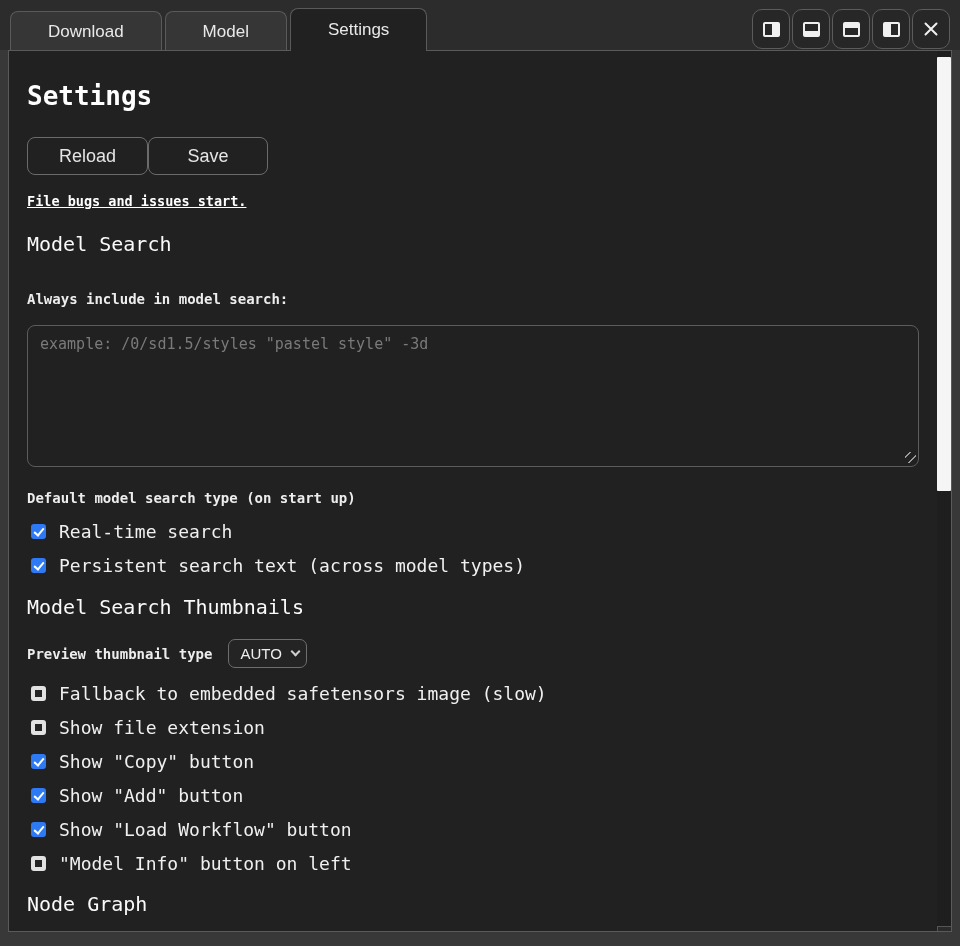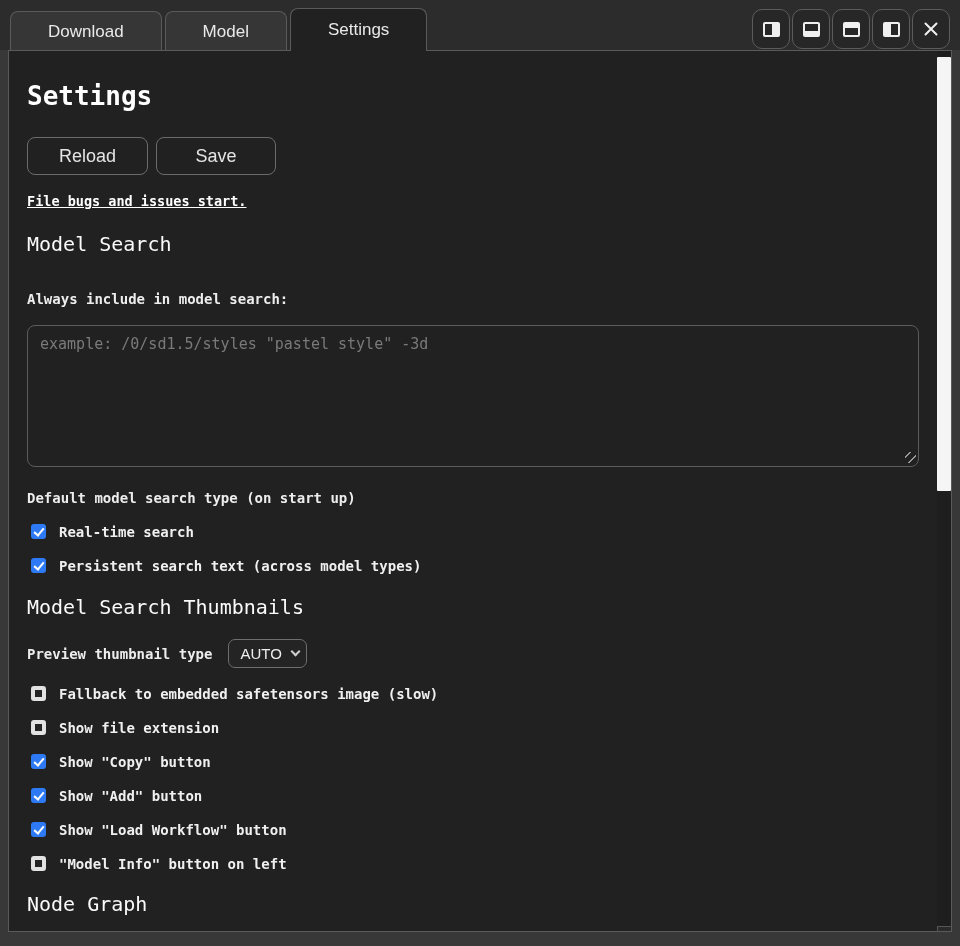--- a/index.html
+++ b/index.html
@@ -75,21 +75,21 @@
     background: #2a2a2a; border-top: 1px solid #555; border-left: 1px solid #555;
   }
 
   
   h1 { margin-top: 29px; font-size: 26px; line-height: 33px; font-weight: bold; color: #fff; }
   h2 { font-size: 20px; line-height: 24px; font-weight: normal; color: #fafafa; }
   .h2-model-search { margin-top: 22px; }
   .h2-thumbs { margin-top: 21px; }
   .h2-node-graph { margin-top: 20px; }
 
-  .btn-row { margin-top: 24px; display: flex; gap: 8px; }
+  .btn-row { margin-top: 24px; display: flex; }
   .btn {
     height: 38px; background: transparent;
     border: 1px solid #6b6b6b; border-radius: 8px;
     color: #e5e5e5; font-family: "Liberation Sans", sans-serif; font-size: 18px;
     cursor: pointer; display: inline-flex; align-items: center; justify-content: center;
   }
   .btn-reload { width: 121px; }
   .btn-save { width: 120px; }
 
   .bugs-link {
@@ -142,21 +142,21 @@
     width: 15px; height: 15px; background: #2e7af5; border-radius: 3px; position: relative;
   }
   .cb.checked::after {
     content: ""; position: absolute; left: 5px; top: 2px; width: 4px; height: 8px;
     border: solid #fff; border-width: 0 2px 2px 0; transform: rotate(40deg);
   }
   .cb.unchecked {
     width: 15px; height: 15px; background: #242424;
     border: 4px solid #e2e2e2; border-radius: 3px;
   }
-  .check-label { font-size: 14px; font-weight: bold; color: #f0f0f0; }
+  .check-label { font-size: 18px; font-weight: normal; color: #f0f0f0; }
 
   .x-icon { width: 16px; height: 16px; display: block; }
 </style>
 </head>
 <body>
 
 <div class="topbar">
   <div class="tabs">
     <div class="tab">
       <span>Download</span>

